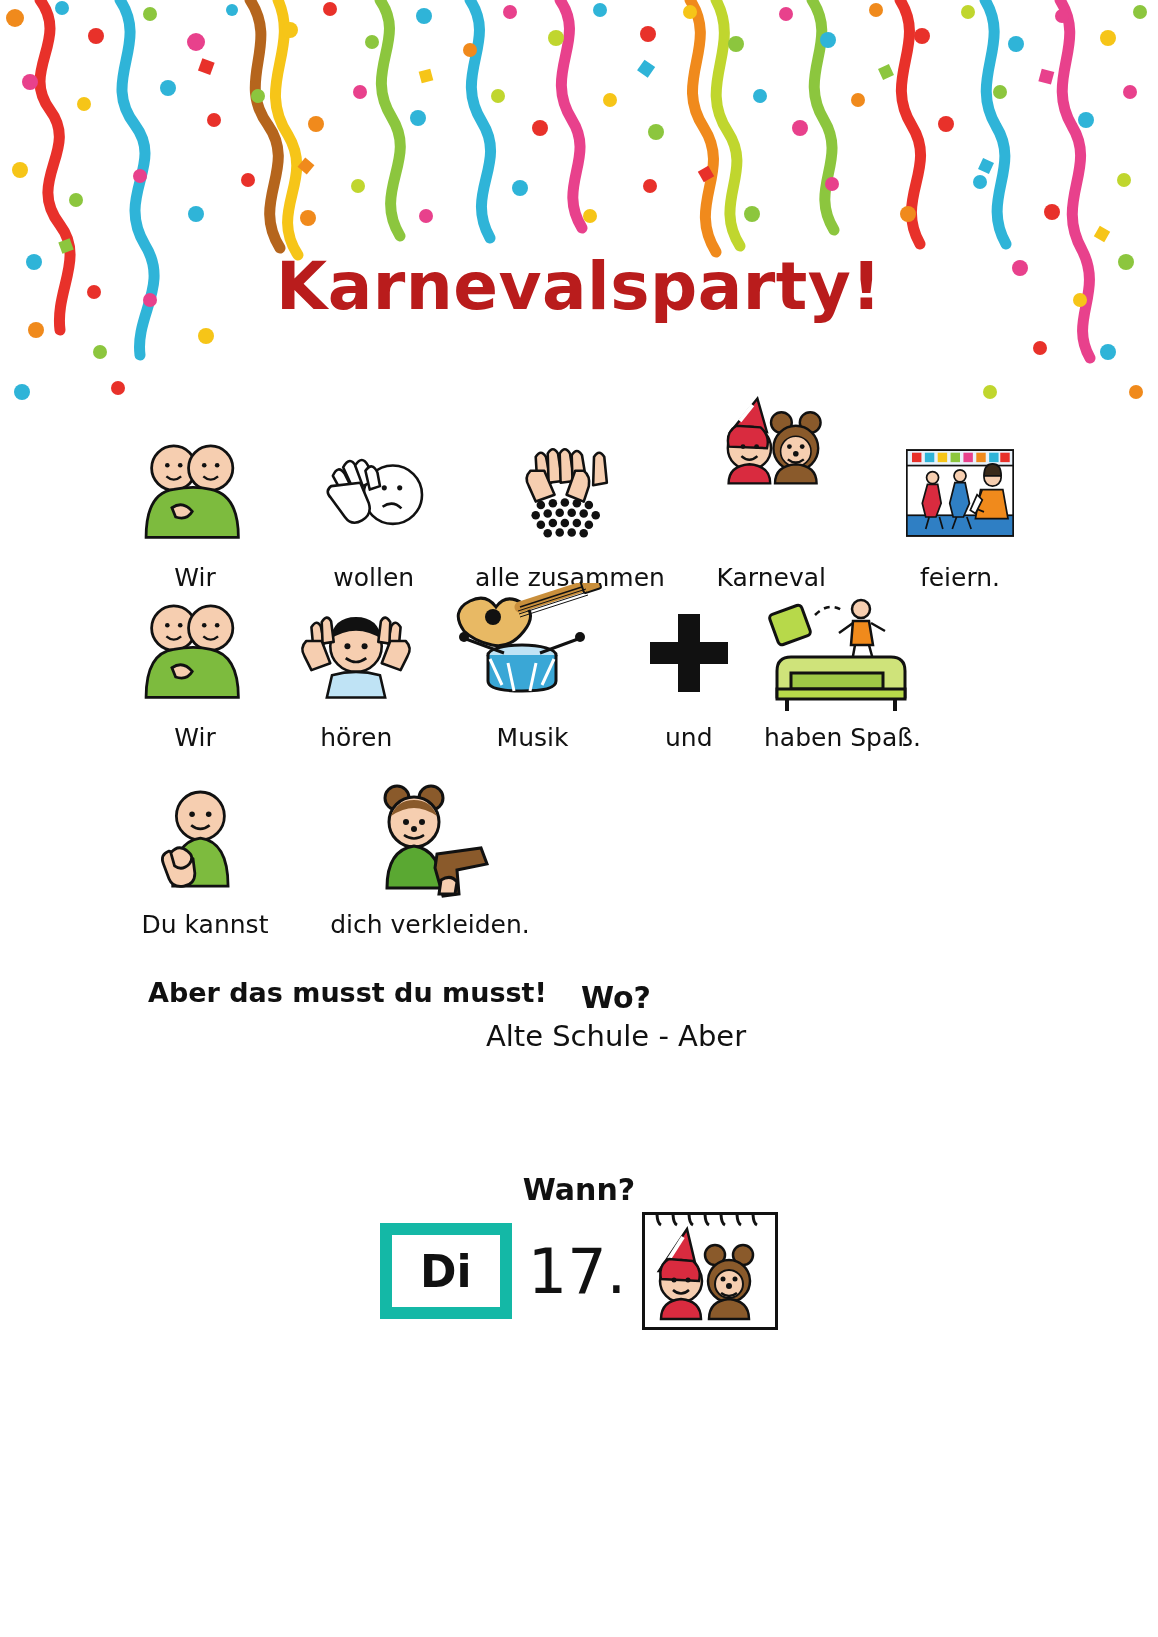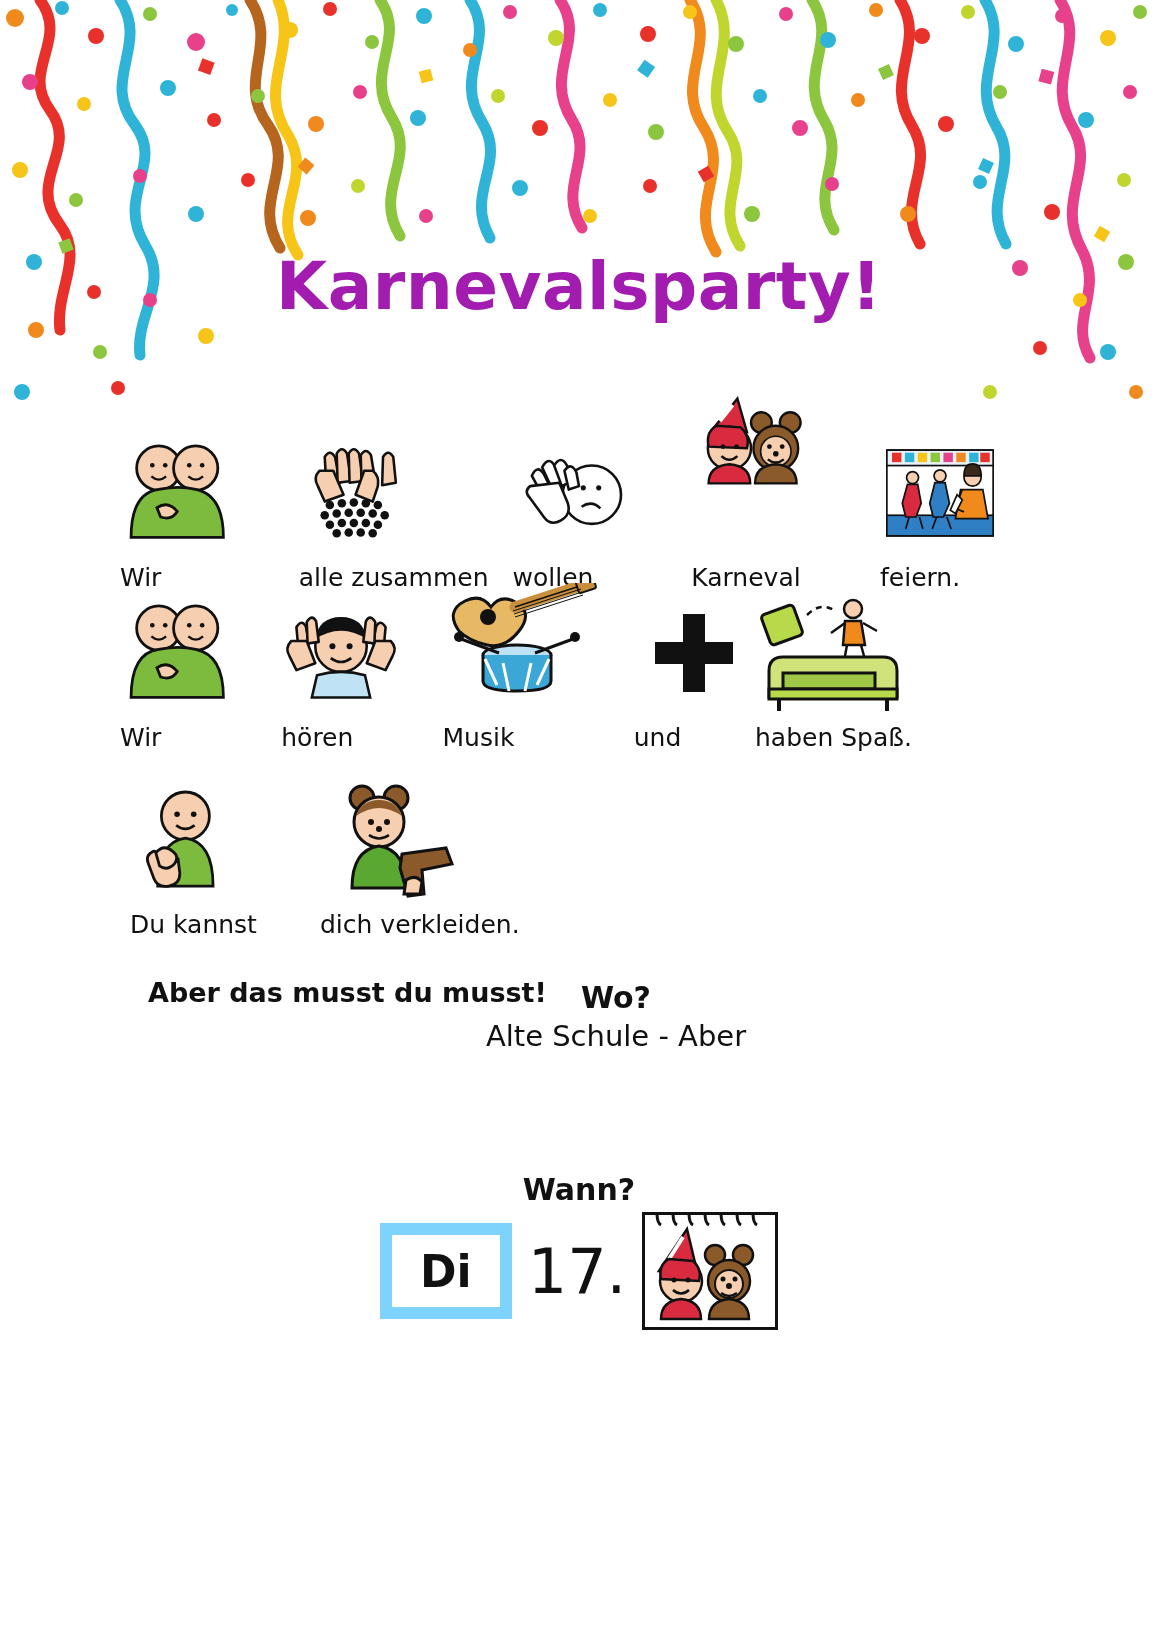--- a/index.html
+++ b/index.html
@@ -34,35 +34,35 @@
 
   
   .title {
     position: absolute;
     left: 0;
     top: 248px;
     width: 1158px;
     text-align: center;
     font-size: 66px;
     font-weight: bold;
-    color: #a21caf;
+    color: #b91c1c;
     letter-spacing: 0.5px;
     font-family: "DejaVu Sans", sans-serif;
   }
 
   
   .row {
     position: absolute;
     display: flex;
     align-items: flex-end;
   }
   .cell {
     display: flex;
     flex-direction: column;
-    align-items: flex-start;
+    align-items: center;
     justify-content: flex-end;
   }
   .pic {
     position: relative;
     width: 120px;
     height: 120px;
     display: flex;
     align-items: center;
     justify-content: center;
   }
@@ -106,21 +106,21 @@
     top: 1212px;
     width: 1158px;
     display: flex;
     align-items: center;
     justify-content: center;
     gap: 16px;
   }
   .day-box {
     width: 132px;
     height: 96px;
-    background: #7dd3fc;
+    background: #14b8a6;
     display: flex;
     align-items: center;
     justify-content: center;
   }
   .day-inner {
     width: 108px;
     height: 72px;
     background: #fff;
     display: flex;
     align-items: center;
@@ -285,20 +285,39 @@
             <circle cx="89" cy="30" r="2.5" fill="#111"></circle>
           <path d="M34,42 q8,7 16,0" fill="none" stroke="#111" stroke-width="2.5"></path>
           <path d="M74,42 q8,7 16,0" fill="none" stroke="#111" stroke-width="2.5"></path>
           <path d="M12,108 q0,-48 30,-52 q22,-4 40,0 q30,6 30,52 z" fill="#7dbb3e" stroke="#111" stroke-width="3"></path>
           <path d="M40,76 q12,-8 22,4 q-6,10 -18,6 z" fill="#f6ceb0" stroke="#111" stroke-width="3"></path>
         </svg>
       </div>
       <div class="caption">Wir</div>
     </div>
 
+    <div class="cell" style="width:150px;">
+      <div class="pic">
+        <svg width="140" height="120" viewBox="0 0 140 120">
+          <circle cx="92" cy="62" r="34" fill="#fff" stroke="#111" stroke-width="3"></circle>
+          <circle cx="82" cy="54" r="3" fill="#111"></circle>
+            <circle cx="100" cy="54" r="3" fill="#111"></circle>
+          <path d="M80,76 q12,-8 22,2" fill="none" stroke="#111" stroke-width="3"></path>
+          <g fill="#fff" stroke="#111" stroke-width="3" stroke-linejoin="round">
+            <path d="M22,40 q6,-14 14,-2 l8,16 -10,8 z"></path>
+            <path d="M34,30 q8,-14 15,-1 l8,18 -12,7 z"></path>
+            <path d="M48,28 q8,-13 15,0 l6,18 -12,6 z"></path>
+            <path d="M60,34 q8,-11 14,2 l3,16 -12,4 z"></path>
+            <path d="M20,52 q-8,6 0,14 l16,22 q8,11 20,4 q12,-7 8,-20 l-10,-24 z"></path>
+          </g>
+        </svg>
+      </div>
+      <div class="caption">wollen</div>
+    </div>
+
     <div class="cell" style="width:185px;">
       <div class="pic">
         <svg width="140" height="120" viewBox="0 0 140 120">
           <g fill="#f6ceb0" stroke="#111" stroke-width="3" stroke-linejoin="round">
             <path d="M30,18 q6,-10 12,0 l6,30 -16,4 z"></path>
             <path d="M44,14 q6,-10 12,0 l5,32 -16,2 z"></path>
             <path d="M58,14 q6,-10 12,0 l5,32 -16,2 z"></path>
             <path d="M72,16 q6,-10 12,0 l5,30 -16,3 z"></path>
             <path d="M24,34 q-8,8 -2,18 l8,18 22,-8 -12,-28 z"></path>
             <path d="M98,18 q6,-10 12,0 l3,30 -16,3 z"></path>
@@ -324,39 +343,20 @@
             <circle cx="44" cy="107" r="5"></circle>
               <circle cx="58" cy="106" r="5"></circle>
               <circle cx="72" cy="106" r="5"></circle>
             <circle cx="86" cy="107" r="5"></circle>
           </g>
         </svg>
       </div>
       <div class="caption">alle zusammen</div>
     </div>
 
-    <div class="cell" style="width:150px;">
-      <div class="pic">
-        <svg width="140" height="120" viewBox="0 0 140 120">
-          <circle cx="92" cy="62" r="34" fill="#fff" stroke="#111" stroke-width="3"></circle>
-          <circle cx="82" cy="54" r="3" fill="#111"></circle>
-            <circle cx="100" cy="54" r="3" fill="#111"></circle>
-          <path d="M80,76 q12,-8 22,2" fill="none" stroke="#111" stroke-width="3"></path>
-          <g fill="#fff" stroke="#111" stroke-width="3" stroke-linejoin="round">
-            <path d="M22,40 q6,-14 14,-2 l8,16 -10,8 z"></path>
-            <path d="M34,30 q8,-14 15,-1 l8,18 -12,7 z"></path>
-            <path d="M48,28 q8,-13 15,0 l6,18 -12,6 z"></path>
-            <path d="M60,34 q8,-11 14,2 l3,16 -12,4 z"></path>
-            <path d="M20,52 q-8,6 0,14 l16,22 q8,11 20,4 q12,-7 8,-20 l-10,-24 z"></path>
-          </g>
-        </svg>
-      </div>
-      <div class="caption">wollen</div>
-    </div>
-
     <div class="cell" style="width:160px;gap:48px;">
       <div class="pic">
         <svg width="150" height="120" viewBox="0 0 150 120">
 
           <path d="M24,44 L58,2 L70,44 z" fill="#d92b3f" stroke="#111" stroke-width="3"></path>
           <path d="M36,30 L52,10" stroke="#fff" stroke-width="5"></path>
           <circle cx="48" cy="64" r="27" fill="#f6ceb0" stroke="#111" stroke-width="3"></circle>
           <path d="M22,62 q-4,-18 10,-26 l30,2 q12,10 8,26 z" fill="#d92b3f" stroke="#111" stroke-width="3"></path>
           <circle cx="40" cy="62" r="3" fill="#111"></circle>
             <circle cx="57" cy="62" r="3" fill="#111"></circle>

